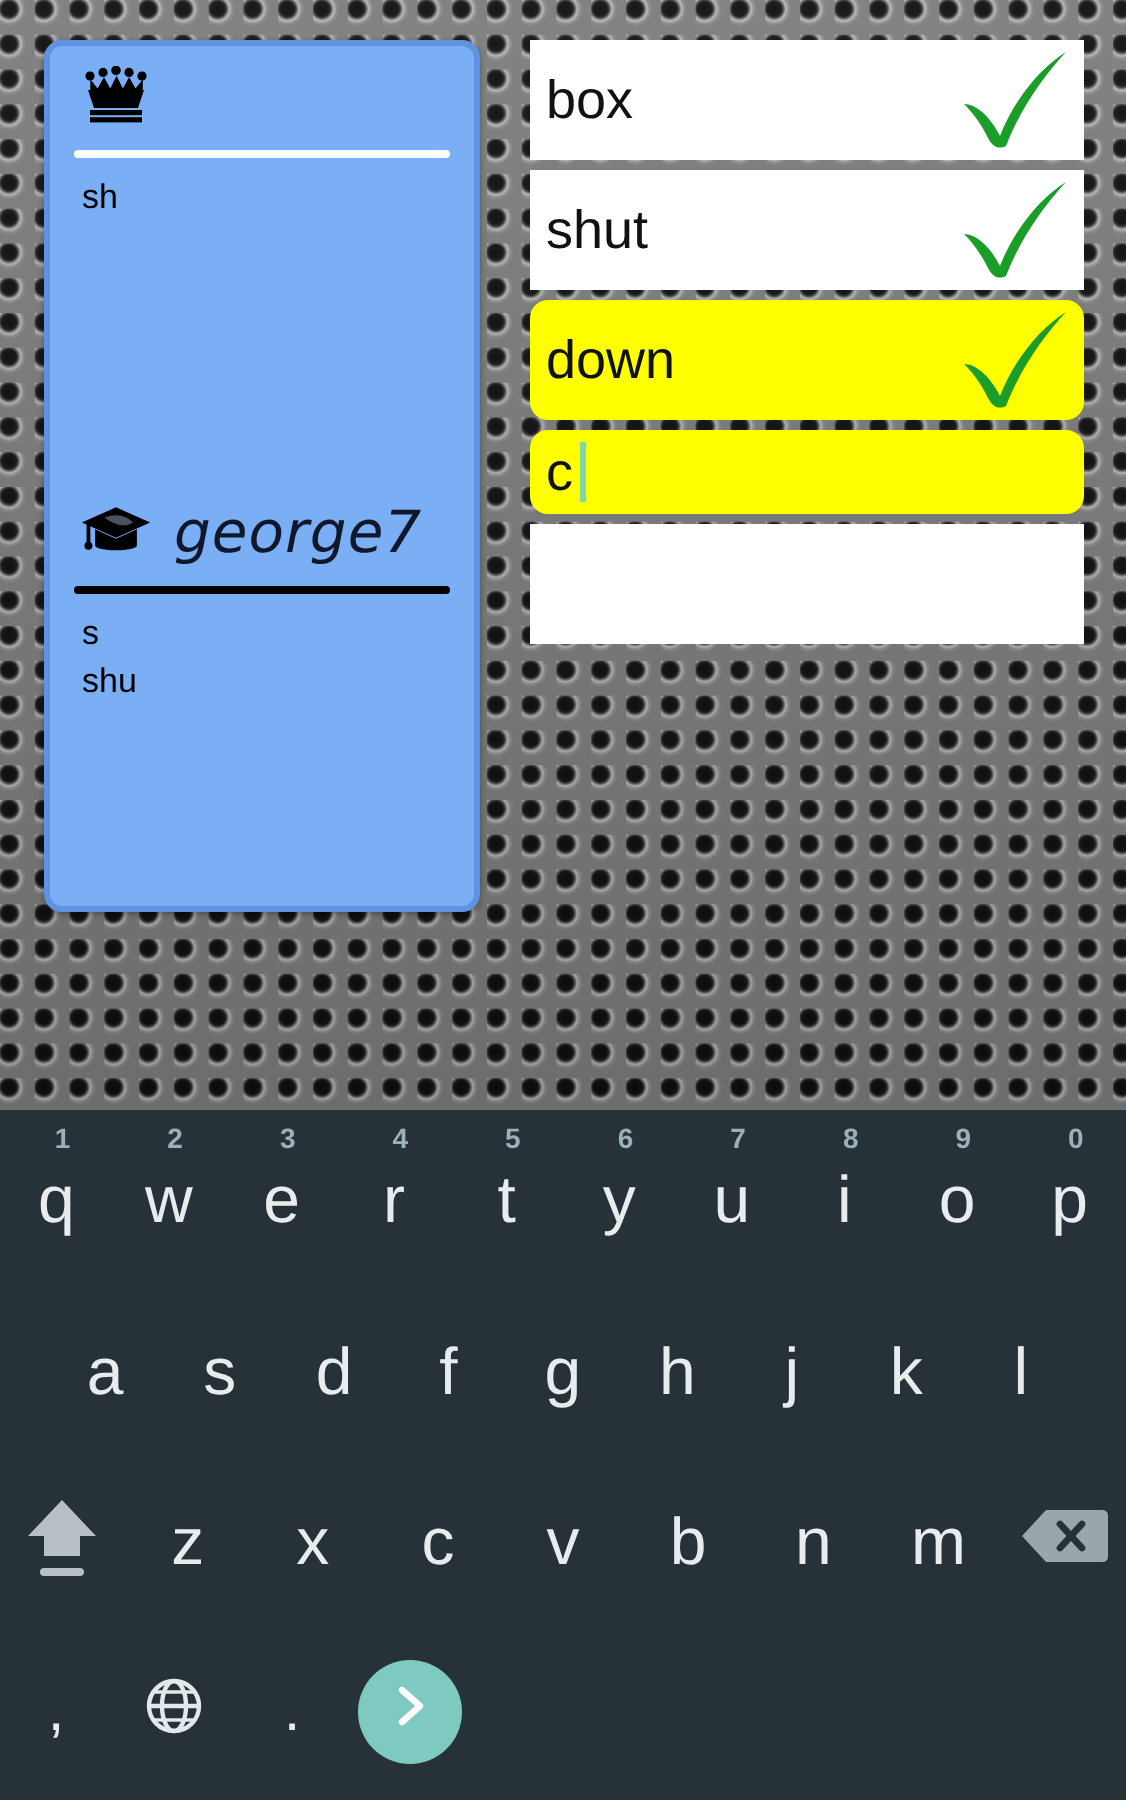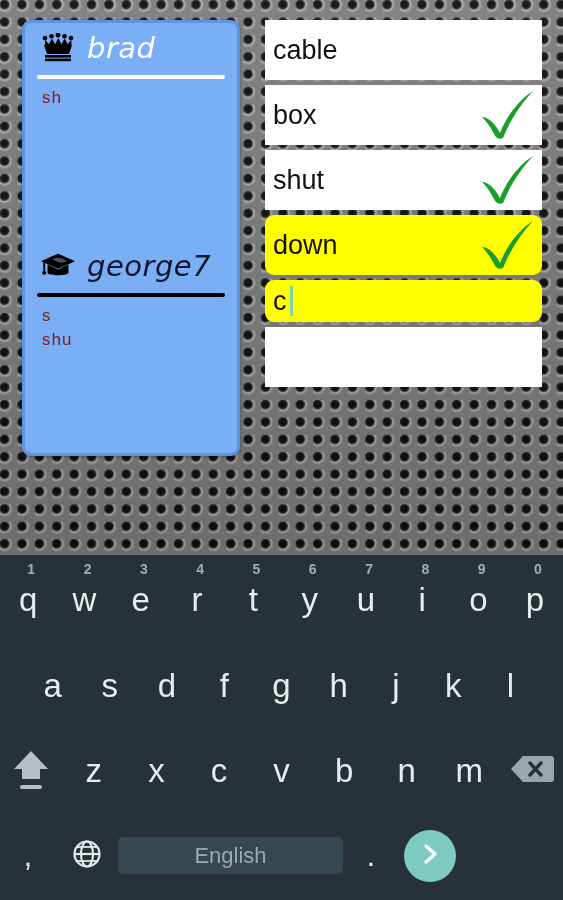--- a/index.html
+++ b/index.html
@@ -54,23 +54,23 @@
     letter-spacing:0.5px;
     white-space:nowrap;
   }
   .player-name.leader { color:#ffffff; }
   .player-name.student { color:#0f172a; }
   .rule { height:4px; border-radius:2px; margin:2px 2px 0 2px; }
   .rule.leader { background:#ffffff; }
   .rule.student { background:#000000; }
   .guesses {
     padding:8px 4px 0 6px;
-    font-family:Liberation Mono, monospace;
+    font-family:Liberation Sans, sans-serif;
     font-size:17px;
-    color:#7f1d1d;
+    color:#000000;
     line-height:1.42;
   }
   .guess { white-space:nowrap; }
   .player-block.p1 { height:218px; }
   .player-block.p2 { height:212px; }
 
   
   .word-list {
     position:absolute; left:265px; top:20px;
     width:277px;
@@ -179,21 +179,20 @@
             <circle cx="5" cy="5" r="2.3" fill="#000"></circle>
             <circle cx="11.5" cy="3.2" r="2.3" fill="#000"></circle>
             <circle cx="18" cy="2.2" r="2.4" fill="#000"></circle>
             <circle cx="24.5" cy="3.2" r="2.3" fill="#000"></circle>
             <circle cx="31" cy="5" r="2.3" fill="#000"></circle>
             <path d="M4 12 L32 12 L29 21 L7 21 Z" fill="#000"></path>
             <rect x="5" y="22" width="26" height="2.6" fill="#000"></rect>
             <rect x="5" y="25.6" width="26" height="2.6" fill="#000"></rect>
           </svg>
         </span>
-        <span class="player-name leader">brad</span>
       </div>
       <div class="rule leader"></div>
       <div class="guesses">
         <div class="guess">sh</div>
       </div>
     </div>
 
     <div class="player-block p2">
       <div class="player-head">
         <span class="player-icon">
@@ -210,23 +209,20 @@
       <div class="rule student"></div>
       <div class="guesses">
         <div class="guess">s</div>
         <div class="guess">shu</div>
       </div>
     </div>
   </div>
 
   <div class="word-list">
 
-    <div class="word-row">
-      <span class="word-text">cable</span>
-    </div>
 
     <div class="word-row">
       <span class="word-text">box</span>
       <span class="mark">
         <svg width="62" height="54" viewBox="0 0 62 54">
           <path d="M6 29 C13 29 20 37 24 45 C31 27 44 11 57 3 C45 16 34 32 27 50 C23 52 20 50 18 46 C14 38 10 33 6 29 Z" fill="#1a9e28"></path>
         </svg>
       </span>
     </div>
 
@@ -384,23 +380,20 @@
         <span>
           <svg width="30" height="30" viewBox="0 0 30 30">
             <circle cx="15" cy="15" r="12.5" fill="none" stroke="#e3e8ea" stroke-width="2.2"></circle>
             <ellipse cx="15" cy="15" rx="6" ry="12.5" fill="none" stroke="#e3e8ea" stroke-width="2.2"></ellipse>
             <line x1="2.5" y1="15" x2="27.5" y2="15" stroke="#e3e8ea" stroke-width="2.2"></line>
             <line x1="5" y1="8" x2="25" y2="8" stroke="#e3e8ea" stroke-width="1.8"></line>
             <line x1="5" y1="22" x2="25" y2="22" stroke="#e3e8ea" stroke-width="1.8"></line>
           </svg>
         </span>
       </div>
-      <div class="spacebar">
-        <span>English</span>
-      </div>
       <div class="punct">
         <span>.</span>
       </div>
       <div class="enter-key">
         <span class="enter-circle">
           <span>
             <svg width="24" height="26" viewBox="0 0 24 26">
               <path d="M8 5 L17 13 L8 21" fill="none" stroke="#ffffff" stroke-width="3.2" stroke-linecap="round" stroke-linejoin="round"></path>
             </svg>
           </span>

